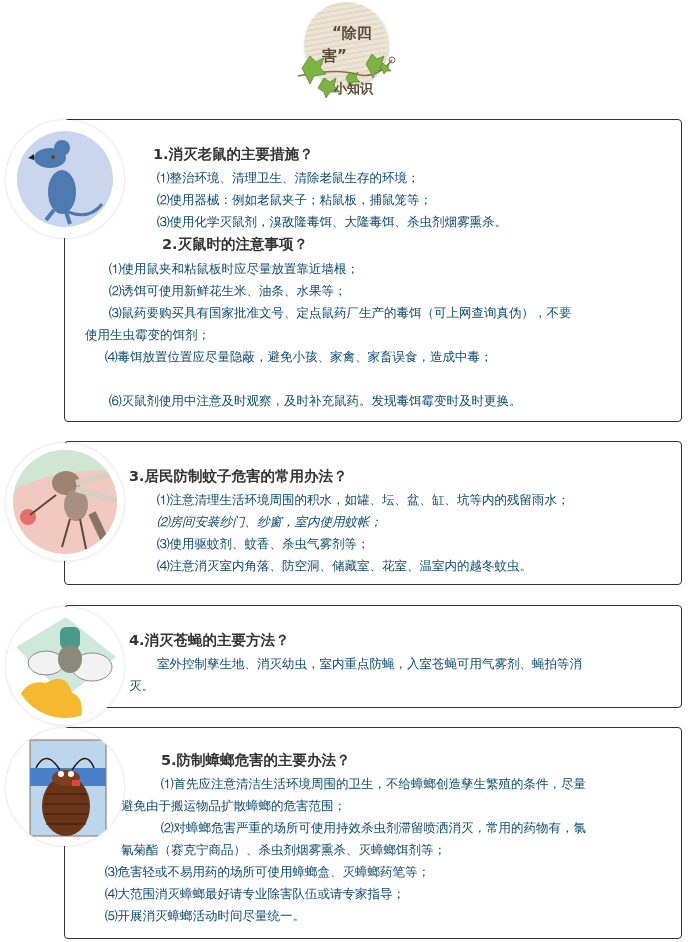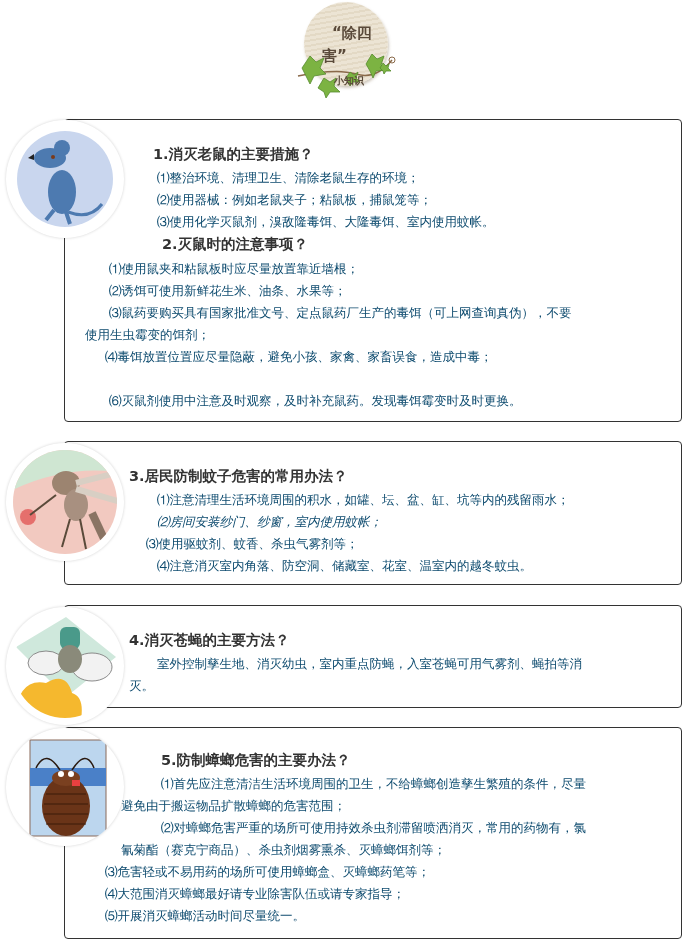--- a/index.html
+++ b/index.html
@@ -6,21 +6,21 @@
   body { width: 692px; height: 942px; position: relative; overflow: hidden;
          font-family: "DejaVu Sans", "Liberation Sans", sans-serif; color: #333333; }
 
   
   .badge { position: absolute; left: 296px; top: 0; width: 110px; height: 105px; }
   .badge .disc { position: absolute; left: 8px; top: 2px; width: 84px; height: 84px; border-radius: 50%;
                  background: repeating-linear-gradient(170deg, #ece4d4 0 3px, #e3d9c5 3px 5px);
                  box-shadow: 1px 2px 3px rgba(120,100,70,0.35); }
   .badge .t1 { position: absolute; left: 36px; top: 24px; font-size: 15px; font-weight: bold; color: #5a4a3a; white-space: nowrap; }
   .badge .t2 { position: absolute; left: 26px; top: 47px; font-size: 15px; font-weight: bold; color: #5a4a3a; white-space: nowrap; }
-  .badge .t3 { position: absolute; left: 38px; top: 74px; font-size: 10px; font-weight: bold; color: #5a4a3a; white-space: nowrap; }
+  .badge .t3 { position: absolute; left: 38px; top: 80px; font-size: 13px; font-weight: bold; color: #5a4a3a; white-space: nowrap; }
   .badge svg { position: absolute; left: 0; top: 40px; }
 
   
   .card { position: absolute; left: 64px; width: 616px; border: 1.5px solid #333; border-radius: 4px; background: #fff; }
   .card1 { top: 119px; height: 301px; }
   .card2 { top: 441px; height: 142px; }
   .card3 { top: 605px; height: 101px; }
   .card4 { top: 727px; height: 210px; }
 
   .avatar { position: absolute; left: 6px; width: 118px; height: 118px; border-radius: 50%;
@@ -48,21 +48,21 @@
   </svg>
   <div class="t1">“除四</div>
   <div class="t2">害”</div>
   <div class="t3">小知识</div>
 </div>
 
 <div class="card card1">
   <div class="q" style="left:88px; top:25px;">1.消灭老鼠的主要措施？</div>
   <div class="ln" style="left:92px; top:50px;">⑴整治环境、清理卫生、清除老鼠生存的环境；</div>
   <div class="ln" style="left:92px; top:72px;">⑵使用器械：例如老鼠夹子；粘鼠板，捕鼠笼等；</div>
-  <div class="ln" style="left:92px; top:94px;">⑶使用化学灭鼠剂，溴敌隆毒饵、大隆毒饵、室内使用蚊帐。</div>
+  <div class="ln" style="left:92px; top:94px;">⑶使用化学灭鼠剂，溴敌隆毒饵、大隆毒饵、杀虫剂烟雾熏杀。</div>
   <div class="q" style="left:97px; top:115px;">2.灭鼠时的注意事项？</div>
   <div class="ln" style="left:44px; top:141px;">⑴使用鼠夹和粘鼠板时应尽量放置靠近墙根；</div>
   <div class="ln" style="left:44px; top:163px;">⑵诱饵可使用新鲜花生米、油条、水果等；</div>
   <div class="ln" style="left:44px; top:185px;">⑶鼠药要购买具有国家批准文号、定点鼠药厂生产的毒饵（可上网查询真伪），不要</div>
   <div class="ln" style="left:20px; top:207px;">使用生虫霉变的饵剂；</div>
   <div class="ln" style="left:40px; top:229px;">⑷毒饵放置位置应尽量隐蔽，避免小孩、家禽、家畜误食，造成中毒；</div>
   <div class="ln" style="left:44px; top:273px;">⑹灭鼠剂使用中注意及时观察，及时补充鼠药。发现毒饵霉变时及时更换。</div>
 </div>
 <div class="avatar" style="top:120px;">
   <svg width="118" height="118">
@@ -74,21 +74,21 @@
     <path d="M28 40 l-6 -2 l6 -4 z" fill="#222"></path>
     <path d="M62 92 Q84 100 96 84" stroke="#4d7ab0" stroke-width="3" fill="none"></path>
     <path d="M48 90 l-8 10 M60 92 l4 12" stroke="#4d7ab0" stroke-width="4"></path>
   </svg>
 </div>
 
 <div class="card card2">
   <div class="q" style="left:64px; top:25px;">3.居民防制蚊子危害的常用办法？</div>
   <div class="ln" style="left:92px; top:50px;">⑴注意清理生活环境周围的积水，如罐、坛、盆、缸、坑等内的残留雨水；</div>
   <div class="ln" style="left:92px; top:72px;font-style:italic;">⑵房间安装纱门、纱窗，室内使用蚊帐；</div>
-  <div class="ln" style="left:81px; top:94px;">⑶使用驱蚊剂、蚊香、杀虫气雾剂等；</div>
+  <div class="ln" style="left:92px; top:94px;">⑶使用驱蚊剂、蚊香、杀虫气雾剂等；</div>
   <div class="ln" style="left:92px; top:116px;">⑷注意消灭室内角落、防空洞、储藏室、花室、温室内的越冬蚊虫。</div>
 </div>
 <div class="avatar" style="top:443px;">
   <svg width="118" height="118">
     <defs>
         <clipPath id="c2">
           <circle cx="59" cy="59" r="52"></circle>
         </clipPath>
       </defs>
     <g clip-path="url(#c2)">

